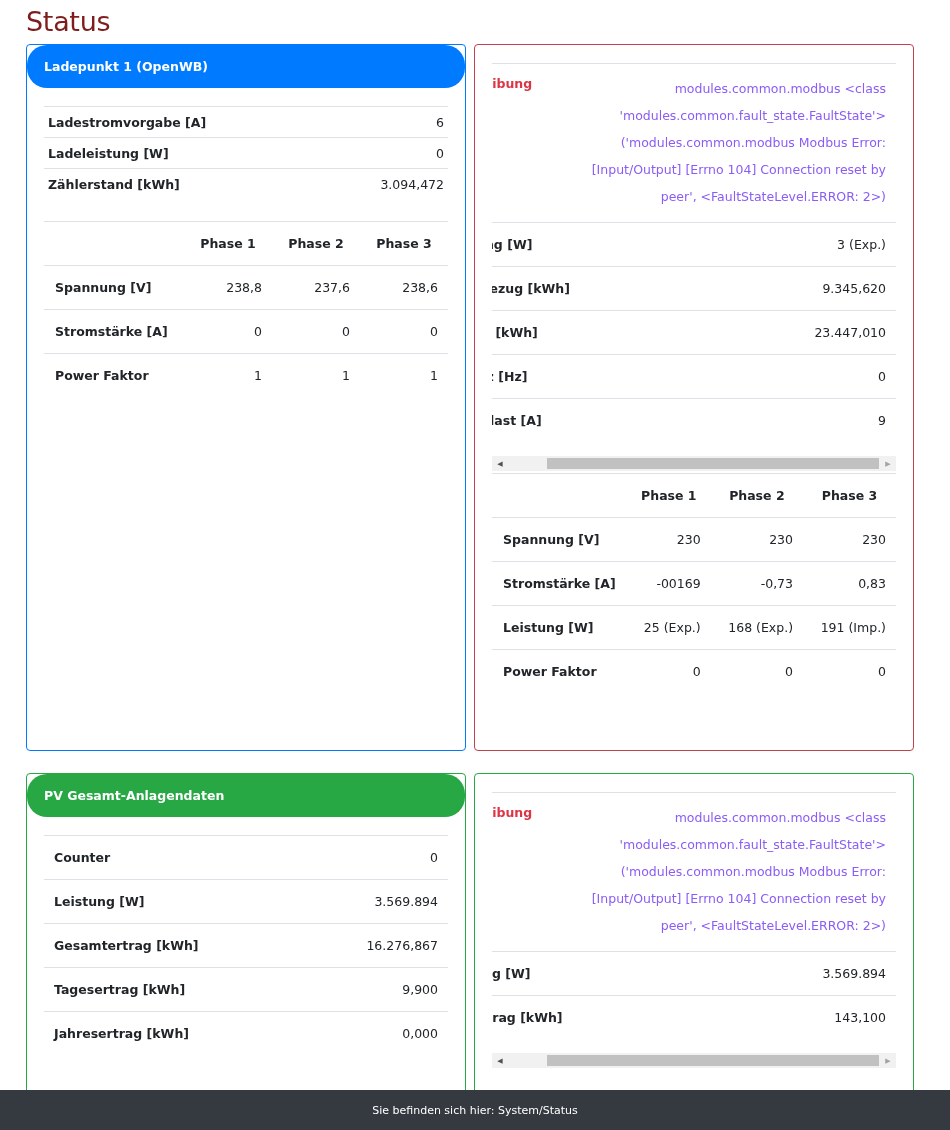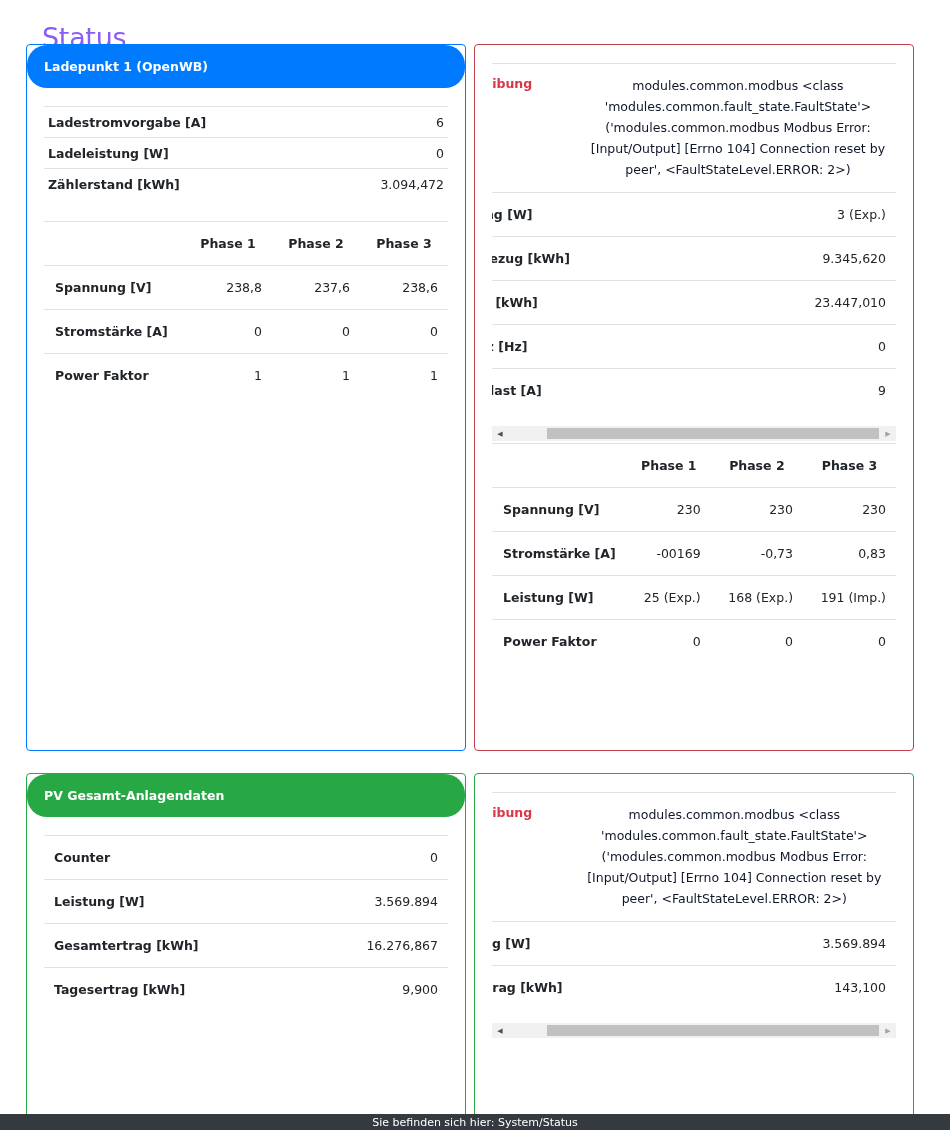--- a/index.html
+++ b/index.html
@@ -2,22 +2,22 @@
 <html><head>
 <meta charset="utf-8">
 <style>
   html, body { margin: 0; padding: 0; }
   body {
     width: 950px; height: 1130px; overflow: hidden; background: #fff;
     font-family: "DejaVu Sans", "Liberation Sans", sans-serif;
     color: #212529; position: relative;
   }
   h1 {
-    position: absolute; left: 26px; top: 6px; margin: 16px;
-    font-weight: 500; font-size: 27px; letter-spacing: -0.3px; color: #8b5cf6;
+    position: absolute; left: 26px; top: 6px; margin: 0;
+    font-weight: 500; font-size: 27px; letter-spacing: -0.3px; color: #7f1d1d;
   }
   .card {
     position: absolute; background: #fff; border: 1px solid; border-radius: 4px;
     overflow: hidden; box-sizing: border-box;
   }
   .card-header {
     height: 43px; box-sizing: border-box; padding: 0 17px;
     display: flex; align-items: center; color: #fff;
     font-weight: bold; font-size: 12.5px; border-radius: 20px;
   }
@@ -35,40 +35,40 @@
   td.lbl { font-weight: bold; text-align: left; white-space: nowrap; margin-top: 32px; }
   td.val { text-align: right; white-space: nowrap; }
   .compact td { height: 30px; padding: 0 4px; }
   .std td, .std th { height: 43px; padding: 0 10px; }
   .phase th { height: 43px; padding: 0 10px; }
   .phase th.blank { border-top: 1px solid #dee2e6; }
   .phase td.lbl { padding-left: 11px; }
   .sep { height: 22px; }
 
   .err-lbl { color: #dc3545; font-weight: bold; vertical-align: top; padding-top: 12px !important; }
-  .err-val { color: #0f172a; text-align: center; line-height: 21px; padding: 11px 10px 12px 10px !important; white-space: normal; }
+  .err-val { color: #8b5cf6; text-align: right; line-height: 27px; padding: 11px 10px 12px 10px !important; white-space: normal; }
 
   .scroll-clip { overflow: hidden; position: relative; }
   .shifted { margin-left: -110px; width: calc(100% + 110px); }
 
   .hscroll {
     height: 15px; background: #f1f1f1; position: relative; margin-top: 14px;
     display: flex; align-items: center;
   }
   .hscroll .arrow-l, .hscroll .arrow-r {
     width: 16px; height: 15px; display: flex; align-items: center; justify-content: center;
     font-size: 7px; color: #505050;
   }
   .hscroll .arrow-r { color: #a3a3a3; }
   .hscroll .thumb {
     position: absolute; left: 55px; right: 17px; top: 2px; bottom: 2px; background: #c1c1c1;
   }
 
   .footer {
-    position: absolute; left: 0; right: 0; bottom: 0; height: 16px;
+    position: absolute; left: 0; right: 0; bottom: 0; height: 40px;
     background: #343a40; color: #fff; font-size: 11px;
     display: flex; align-items: center; justify-content: center;
   }
 </style>
 </head>
 <body>
 
 <h1>Status</h1>
 
 <div class="card blue" style="left:26px; top:44px; width:440px; height:707px;">
@@ -219,20 +219,24 @@
           <td class="val">3.569.894</td>
         </tr>
         <tr>
           <td class="lbl">Gesamtertrag [kWh]</td>
           <td class="val">16.276,867</td>
         </tr>
         <tr>
           <td class="lbl">Tagesertrag [kWh]</td>
           <td class="val">9,900</td>
         </tr>
+        <tr>
+          <td class="lbl">Jahresertrag [kWh]</td>
+          <td class="val">0,000</td>
+        </tr>
       </tbody>
     </table>
   </div>
 </div>
 
 <div class="card green" style="left:474px; top:773px; width:440px; height:380px;">
   <div class="card-body">
     <div class="scroll-clip">
       <table class="std shifted">
         <tbody>

